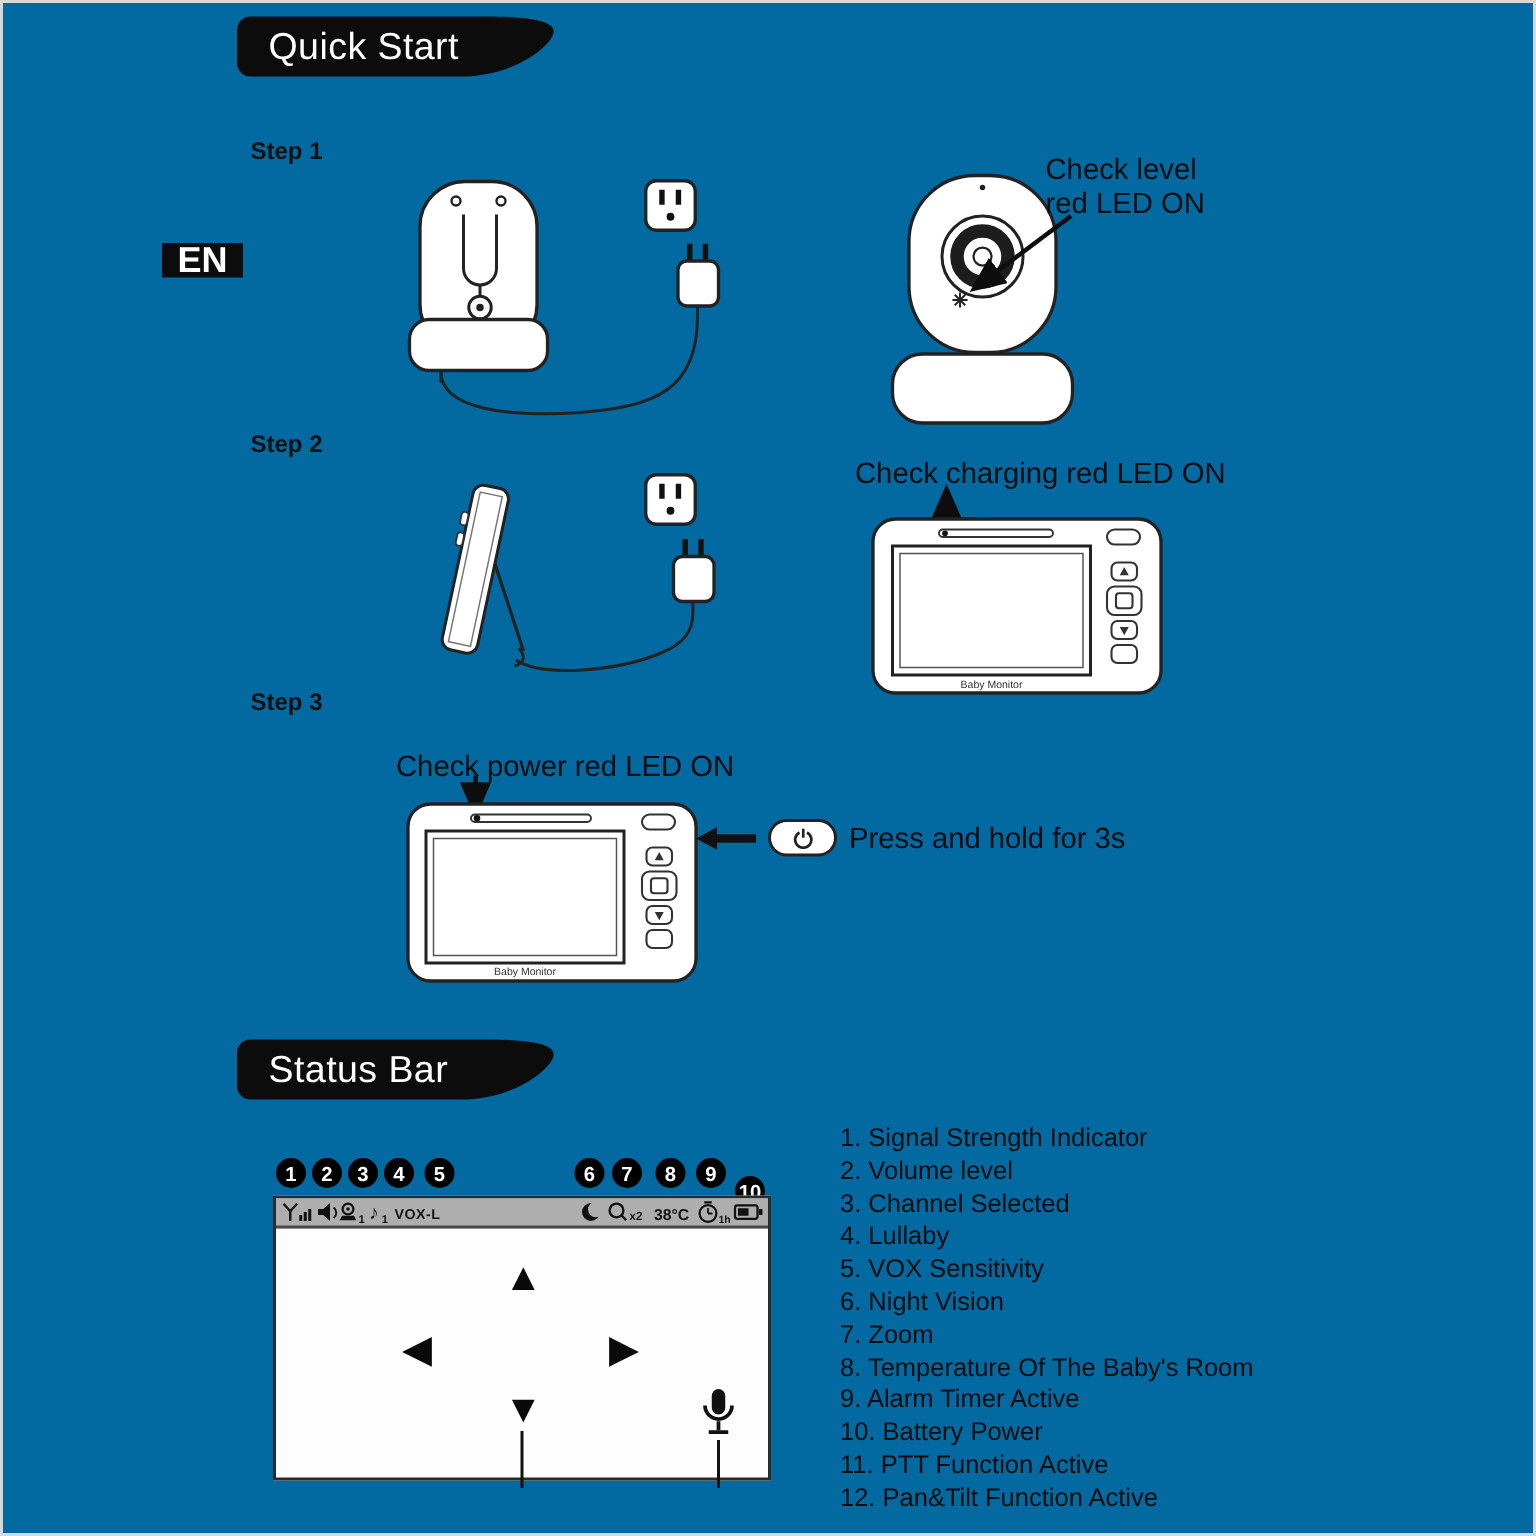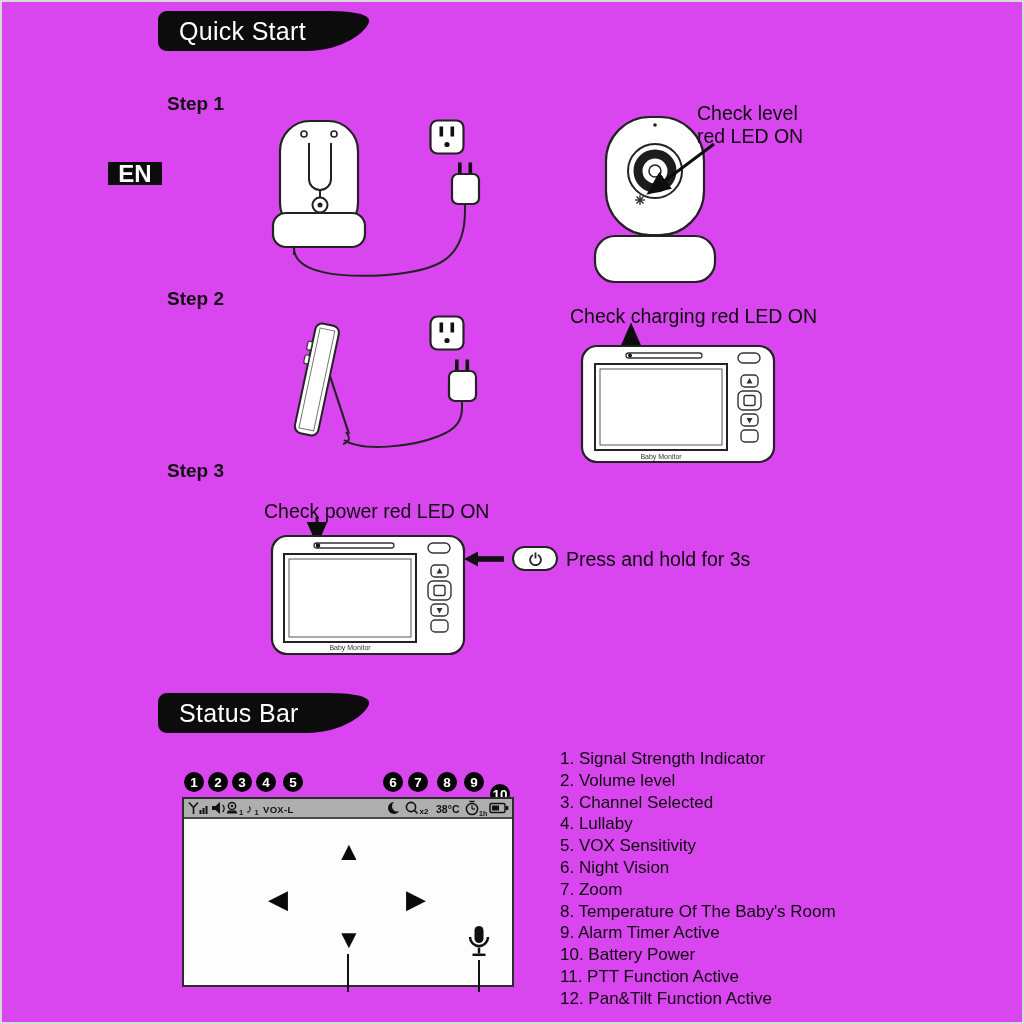--- a/index.html
+++ b/index.html
@@ -1,25 +1,25 @@
 <!DOCTYPE html>
 <html><head>
 <meta charset="utf-8">
 <style>
   html,body{margin:0;padding:0;background:#e9e9e9;}
   #canvas{
-    position:relative;width:1024px;height:1024px;background:#d946ef;
+    position:relative;width:1024px;height:1024px;background:#0369a1;
     font-family:"Liberation Sans",sans-serif;color:#111;overflow:hidden;
     border:2px solid #d8d8d8;box-sizing:border-box;margin:0 auto;
   }
   .abs{position:absolute;}
   .banner{position:absolute;width:215px;height:42px;}
   .banner .banner-text{position:absolute;left:22px;top:0;line-height:42px;color:#fff;font-size:25px;letter-spacing:.3px;}
   .note-line{position:absolute;font-size:19px;font-weight:bold;white-space:nowrap;}
-  .step-label{position:absolute;font-size:19px;font-weight:bold;}
+  .step-label{position:absolute;font-size:16px;font-weight:bold;}
   .annot{position:absolute;font-size:19.5px;white-space:nowrap;color:#0d0d0d;}
   .lang-badge{position:absolute;left:106px;top:160px;width:54px;height:23px;background:#0c0c0c;color:#fff;
     font-size:24px;font-weight:bold;display:flex;align-items:center;justify-content:center;}
   .pill{position:absolute;left:510px;top:544px;width:46px;height:25px;border:2.2px solid #222;border-radius:14px;
     display:flex;align-items:center;justify-content:center;background:#fff;box-sizing:border-box;}
   .mock{position:absolute;left:180px;top:795px;width:332px;height:190px;border:2px solid #2b2b2b;background:#fdfdfd;box-sizing:border-box;}
   .strip{position:absolute;left:0;top:0;width:100%;height:20px;background:#aeaeae;border-bottom:2px solid #4a4a4a;box-sizing:border-box;}
   .callout{position:absolute;width:20px;height:20px;border-radius:50%;background:#000;color:#fff;
     font-size:13.5px;font-weight:bold;display:flex;align-items:center;justify-content:center;}
   .callout.lg{width:23px;height:23px;font-size:14.5px;margin-top:46px;}

